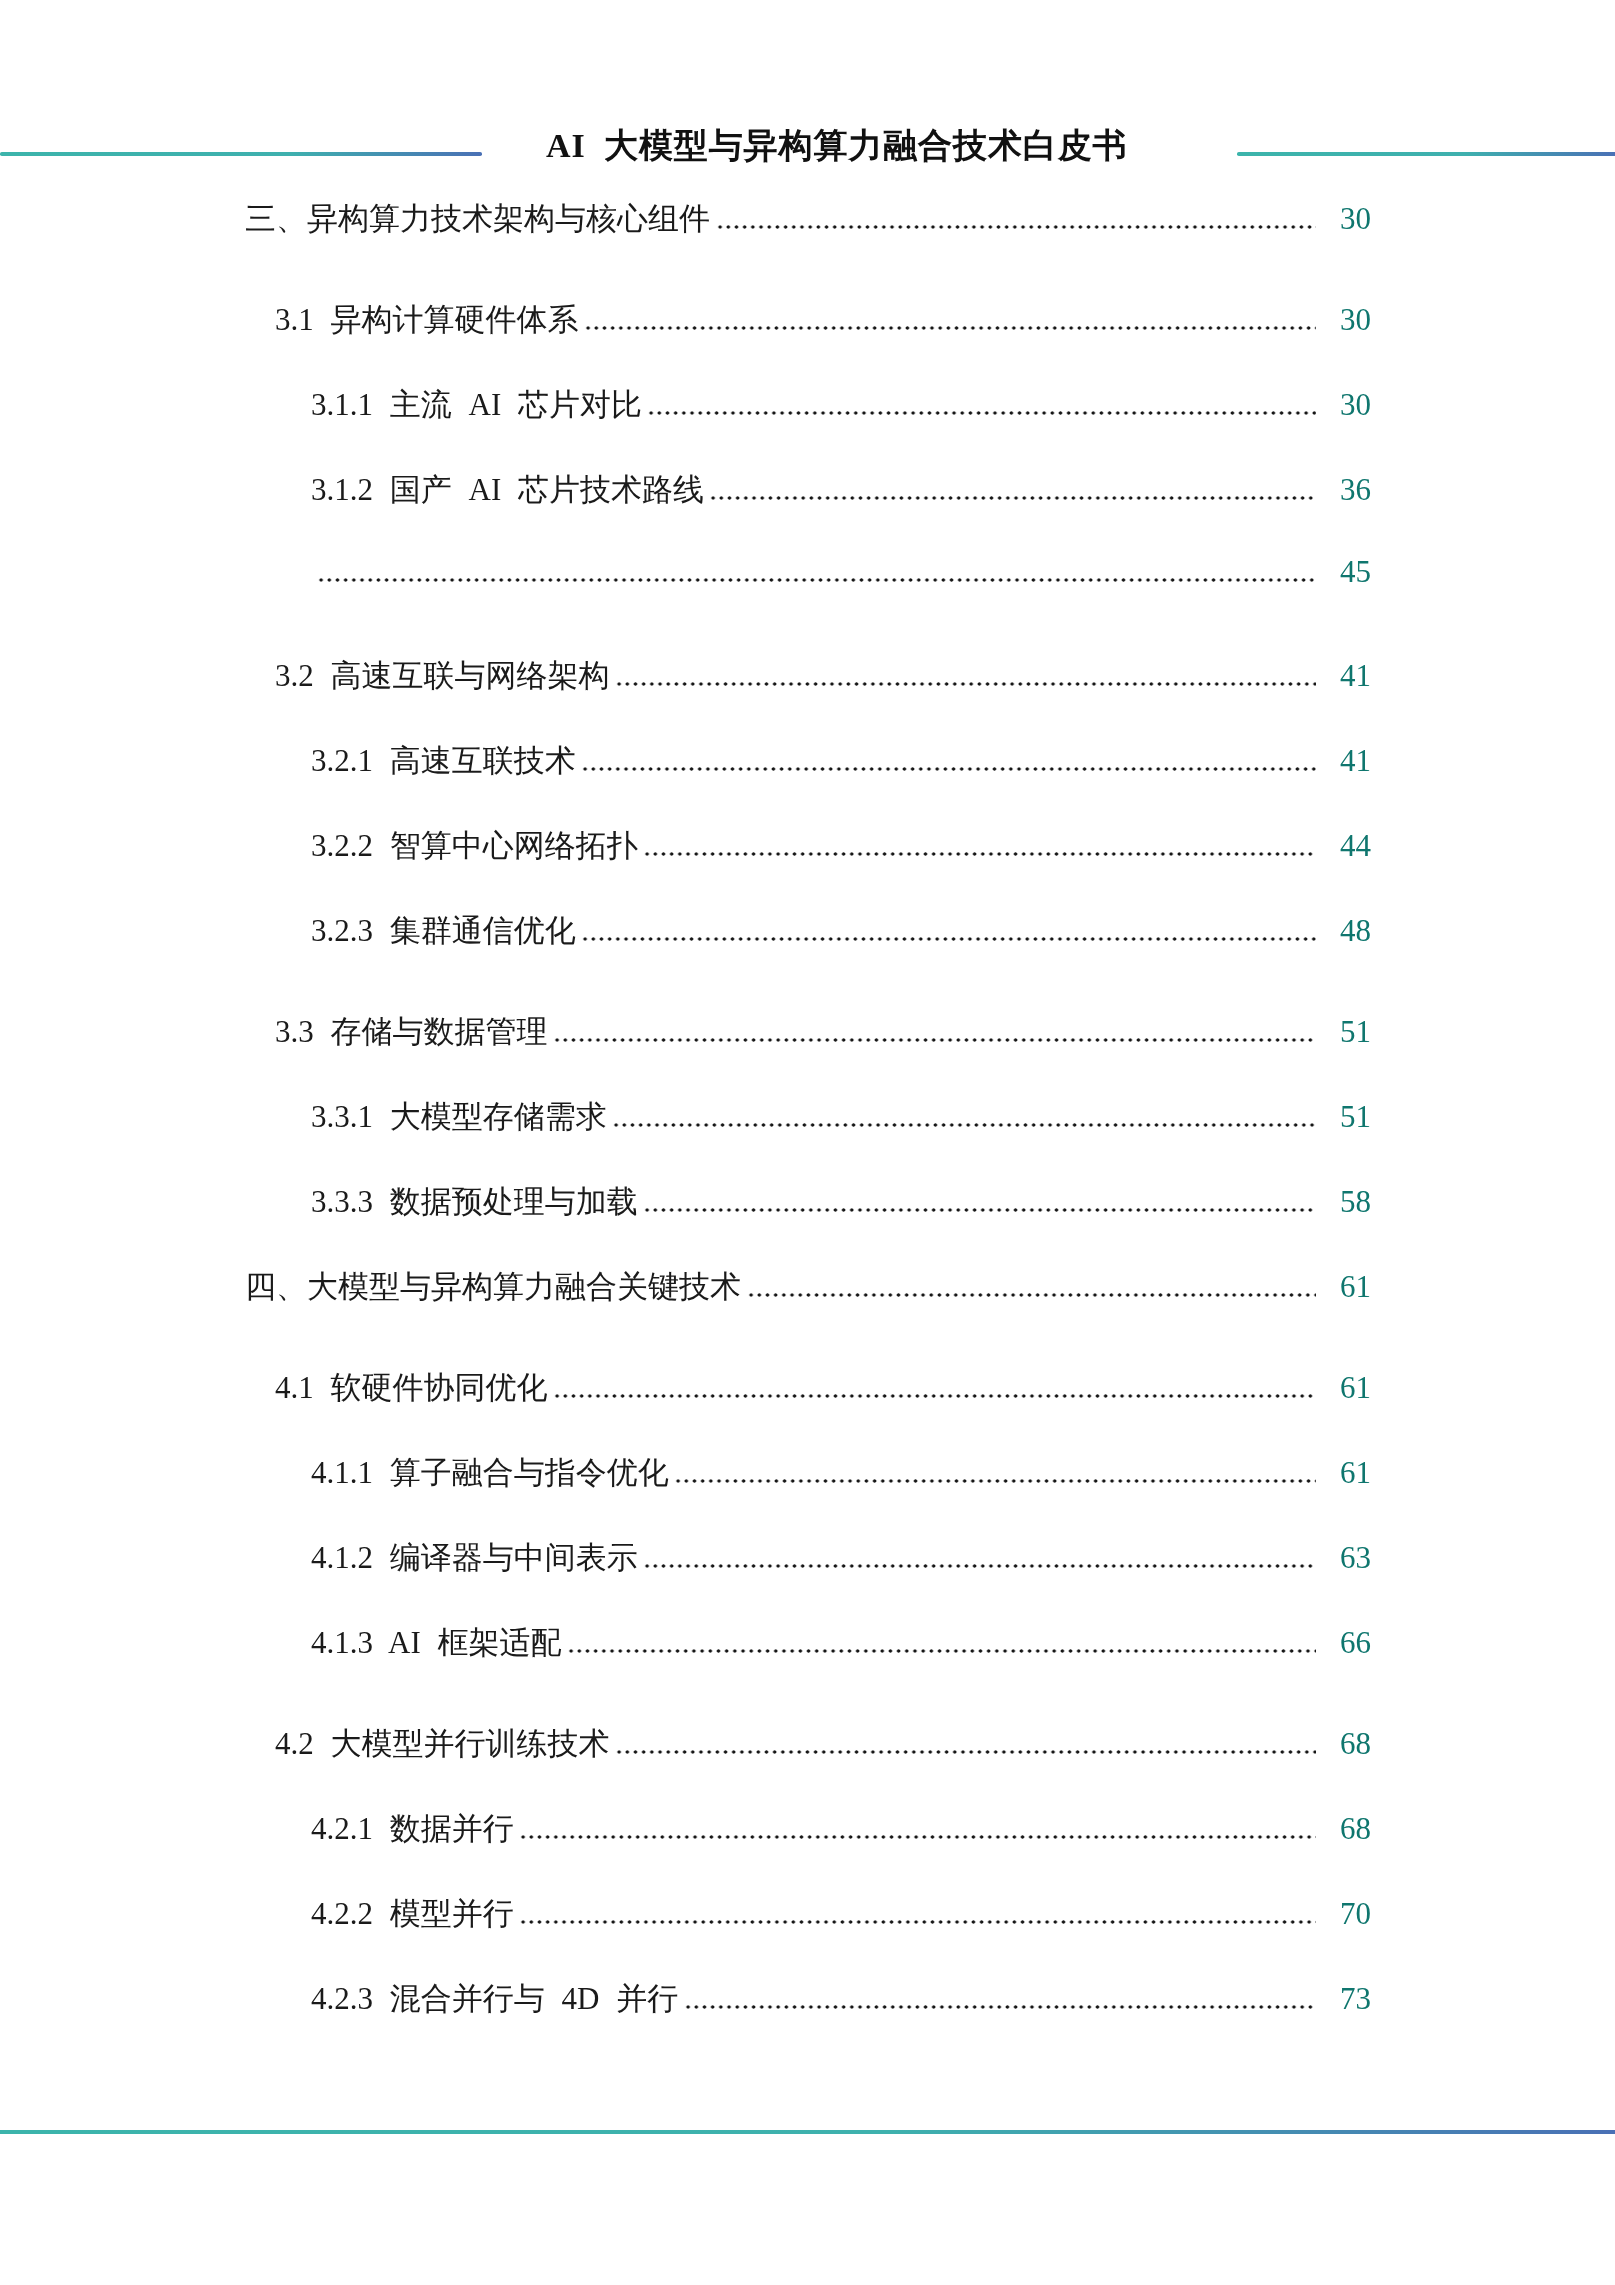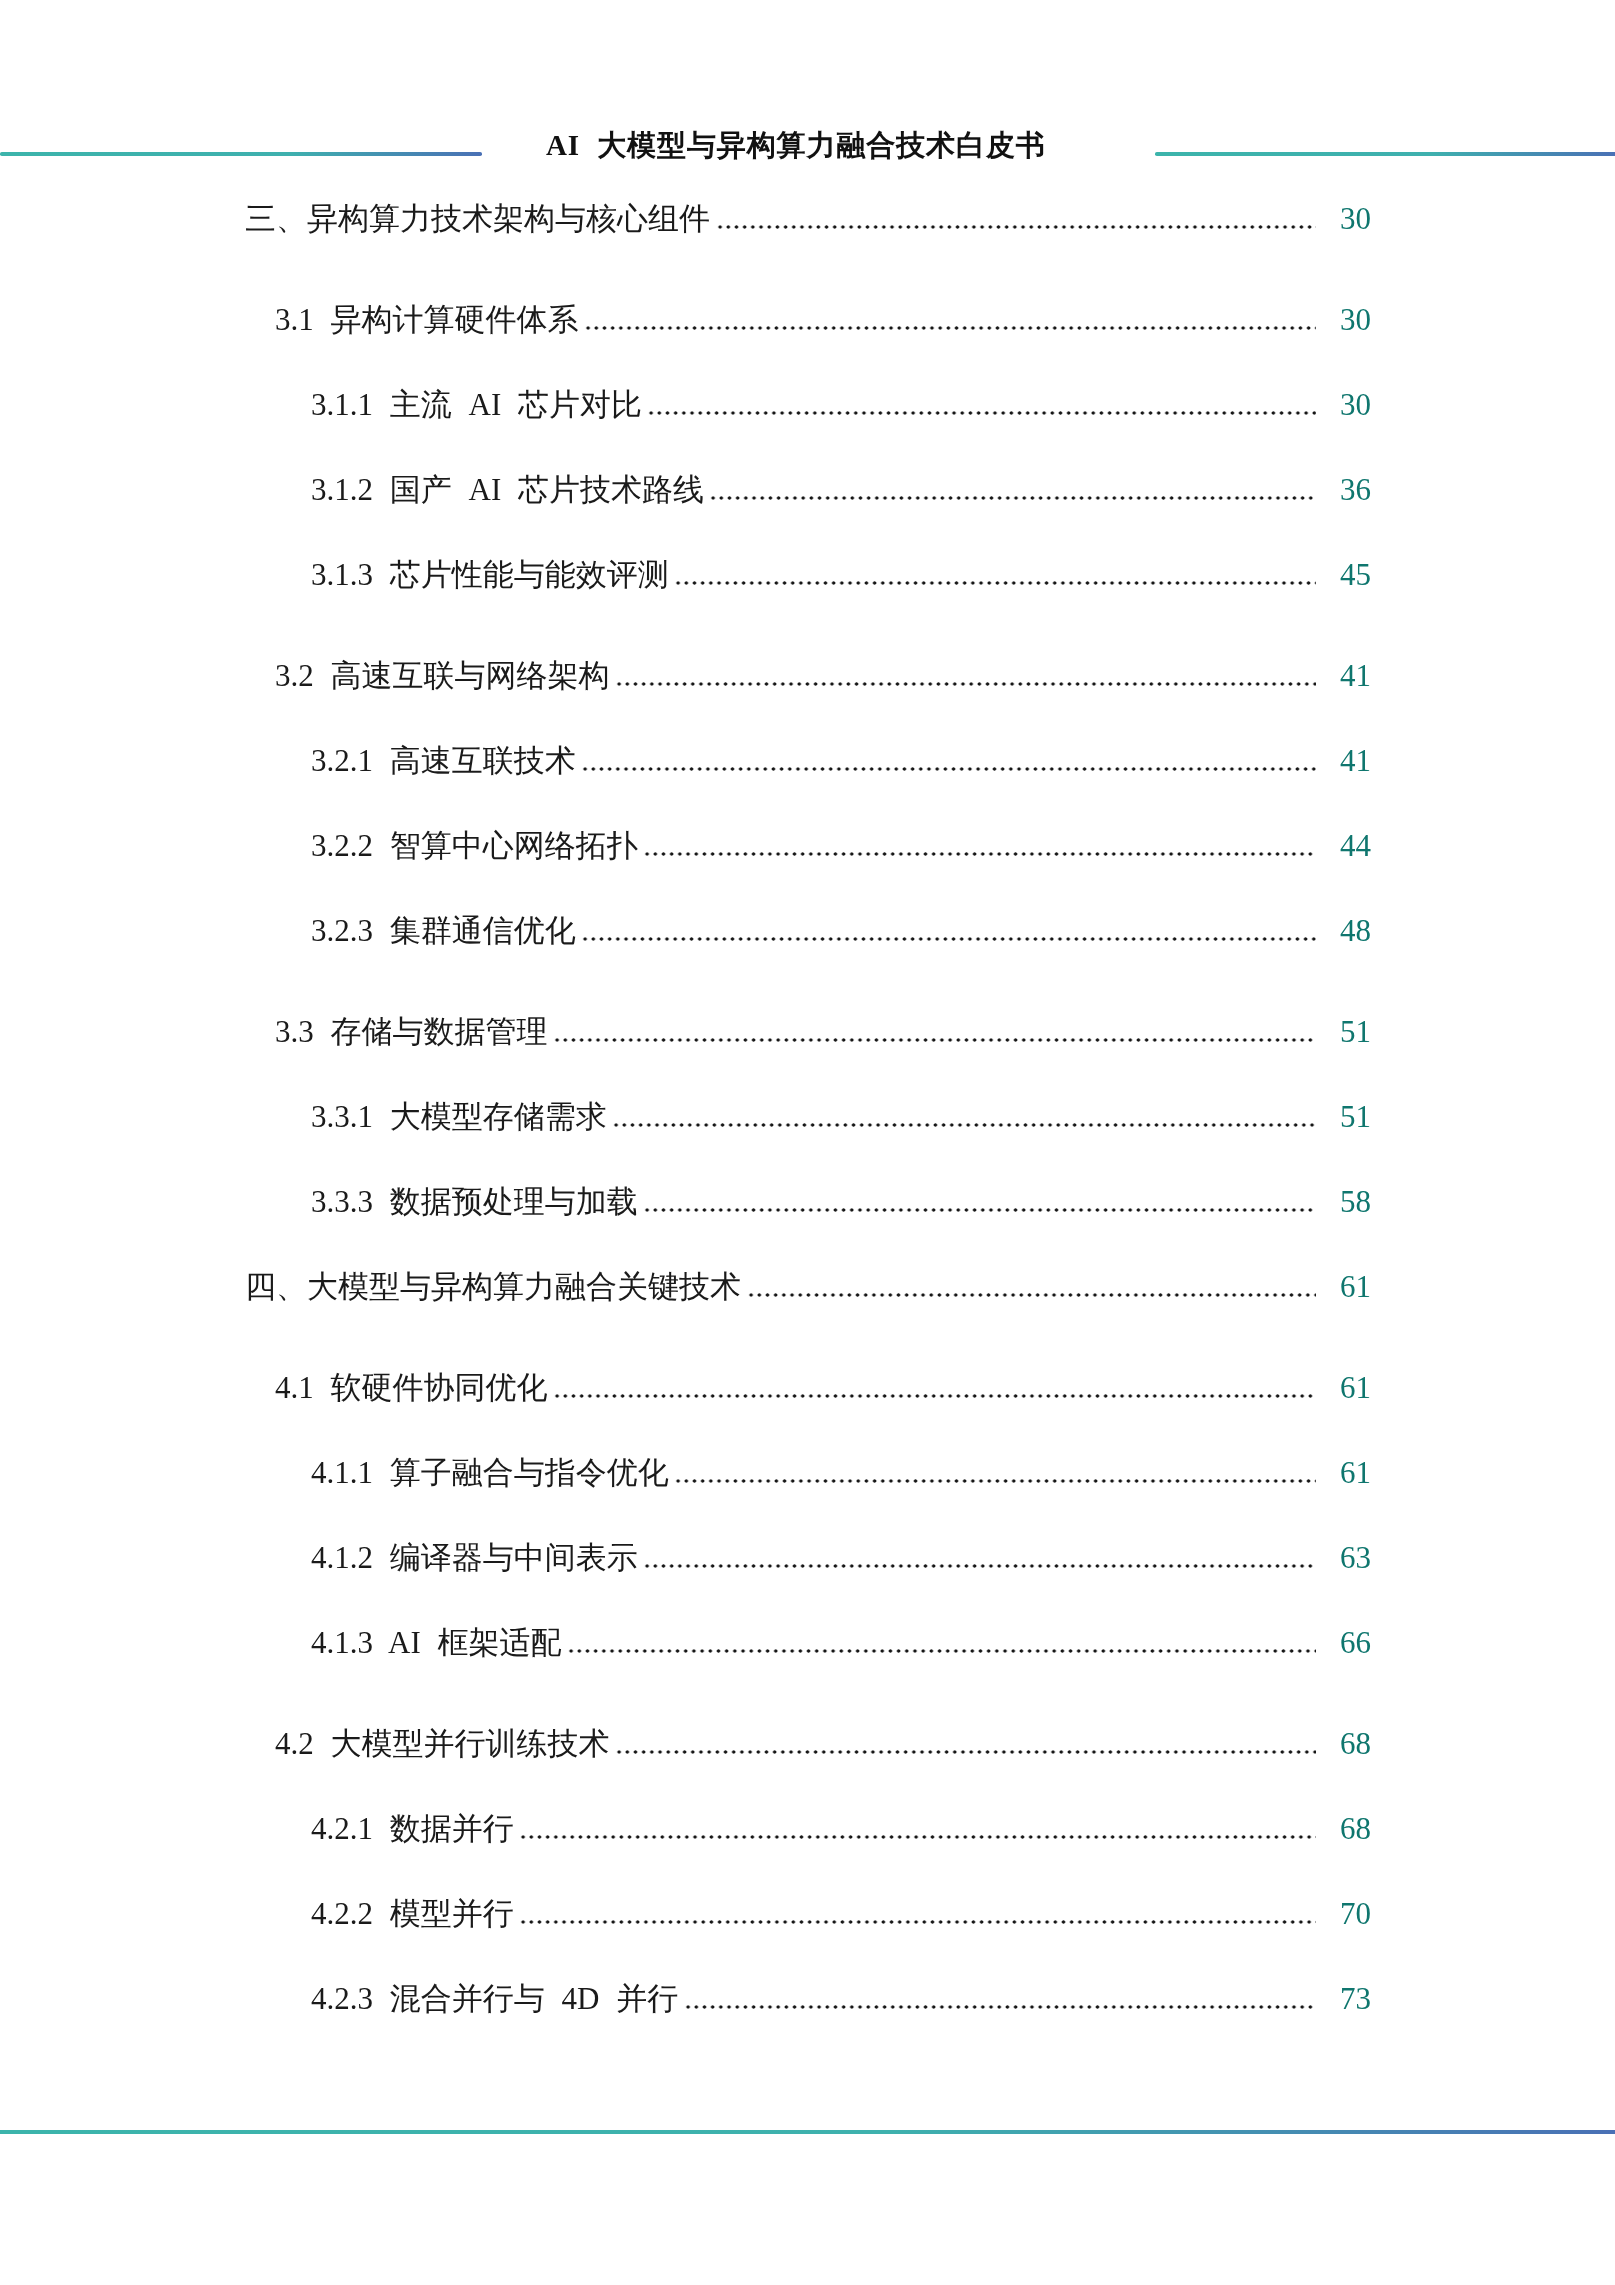--- a/index.html
+++ b/index.html
@@ -35,21 +35,21 @@
     width: 482px;
     background: linear-gradient(90deg, #3CB4AB 0%, #3EB0AE 60%, #4A70B5 100%);
   }
   .rule-right {
     flex: 1;
     background: linear-gradient(90deg, #3CB4AB 0%, #3EB0AE 60%, #4A70B5 100%);
   }
   .header-title {
     white-space: nowrap;
     margin: 0 109px 16px 64px;
-    font-size: 29px;
+    font-size: 34px;
     font-weight: 700;
     letter-spacing: 0.9px;
     word-spacing: 9px;
     color: #111111;
   }
 
   
   .toc {
     position: absolute;
     top: 198px;
@@ -124,21 +124,20 @@
         <span class="label">3.1.1 主流 AI 芯片对比</span>
         <span class="dots"></span>
         <span class="pagenum">30</span>
       </div>
       <div class="row level3">
         <span class="label">3.1.2 国产 AI 芯片技术路线</span>
         <span class="dots"></span>
         <span class="pagenum">36</span>
       </div>
       <div class="row level3">
-        <span class="label">3.1.3 芯片性能与能效评测</span>
         <span class="dots"></span>
         <span class="pagenum">45</span>
       </div>
       <div class="row level2">
         <span class="label">3.2 高速互联与网络架构</span>
         <span class="dots"></span>
         <span class="pagenum">41</span>
       </div>
       <div class="row level3">
         <span class="label">3.2.1 高速互联技术</span>

